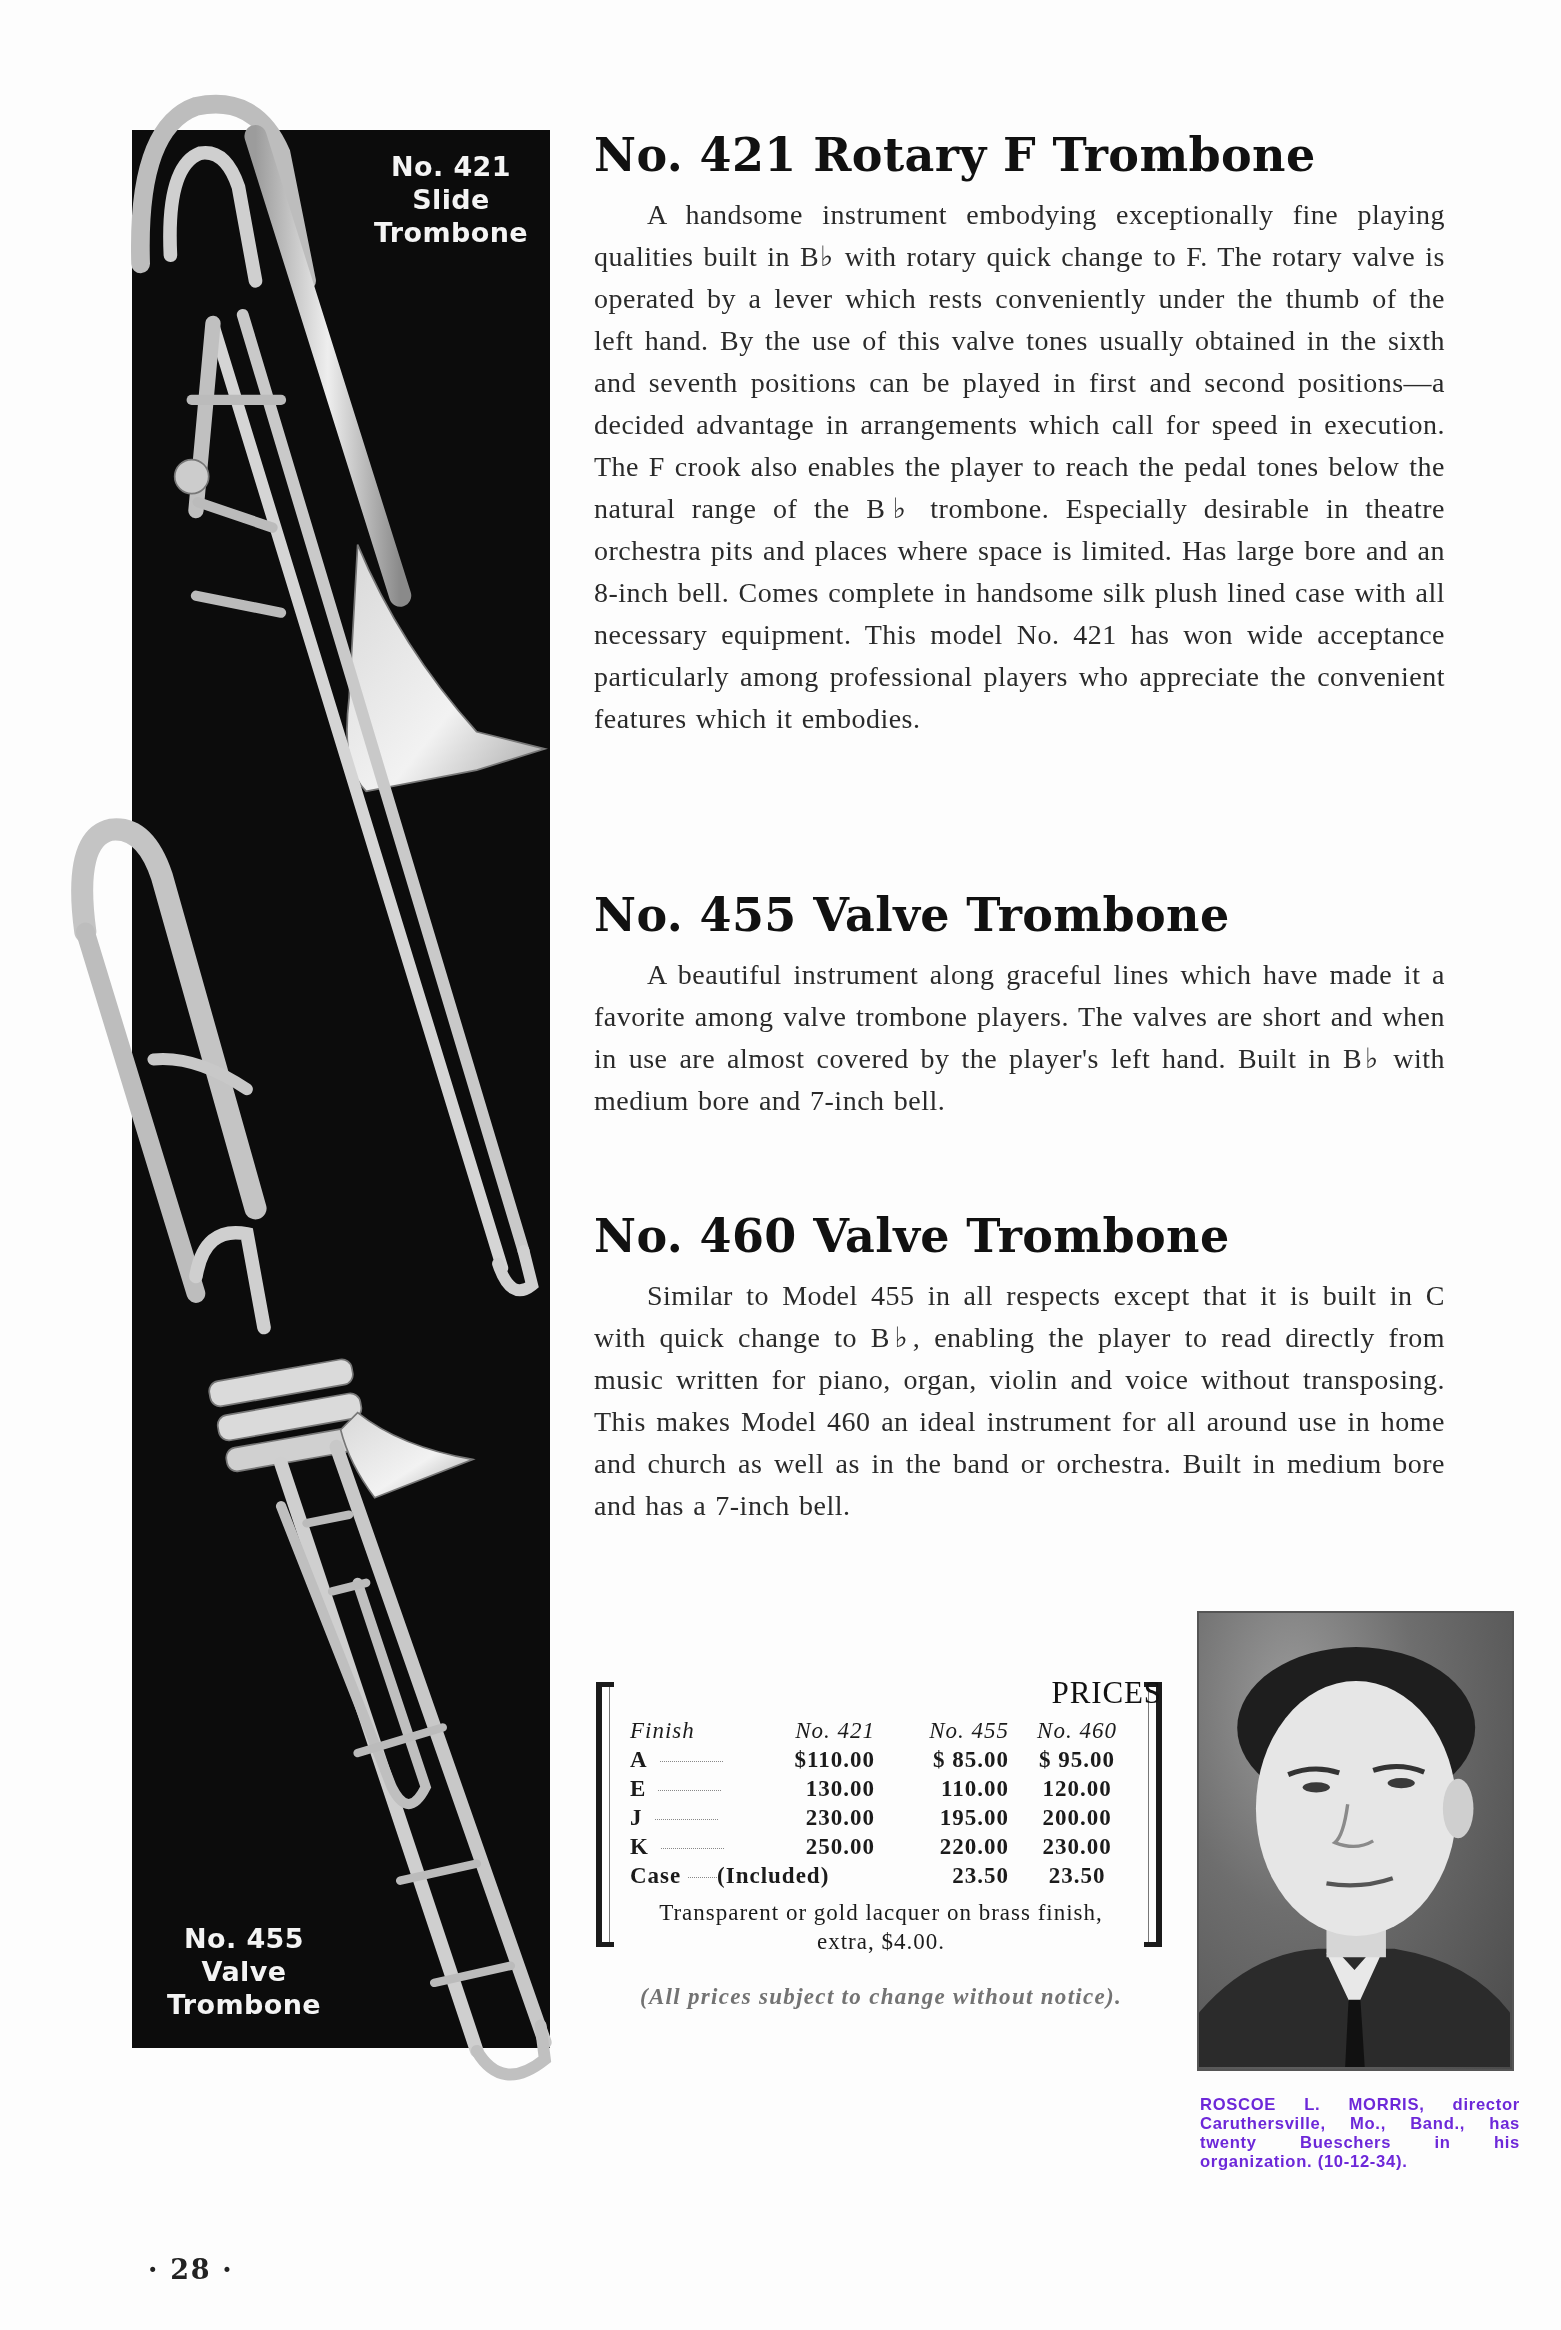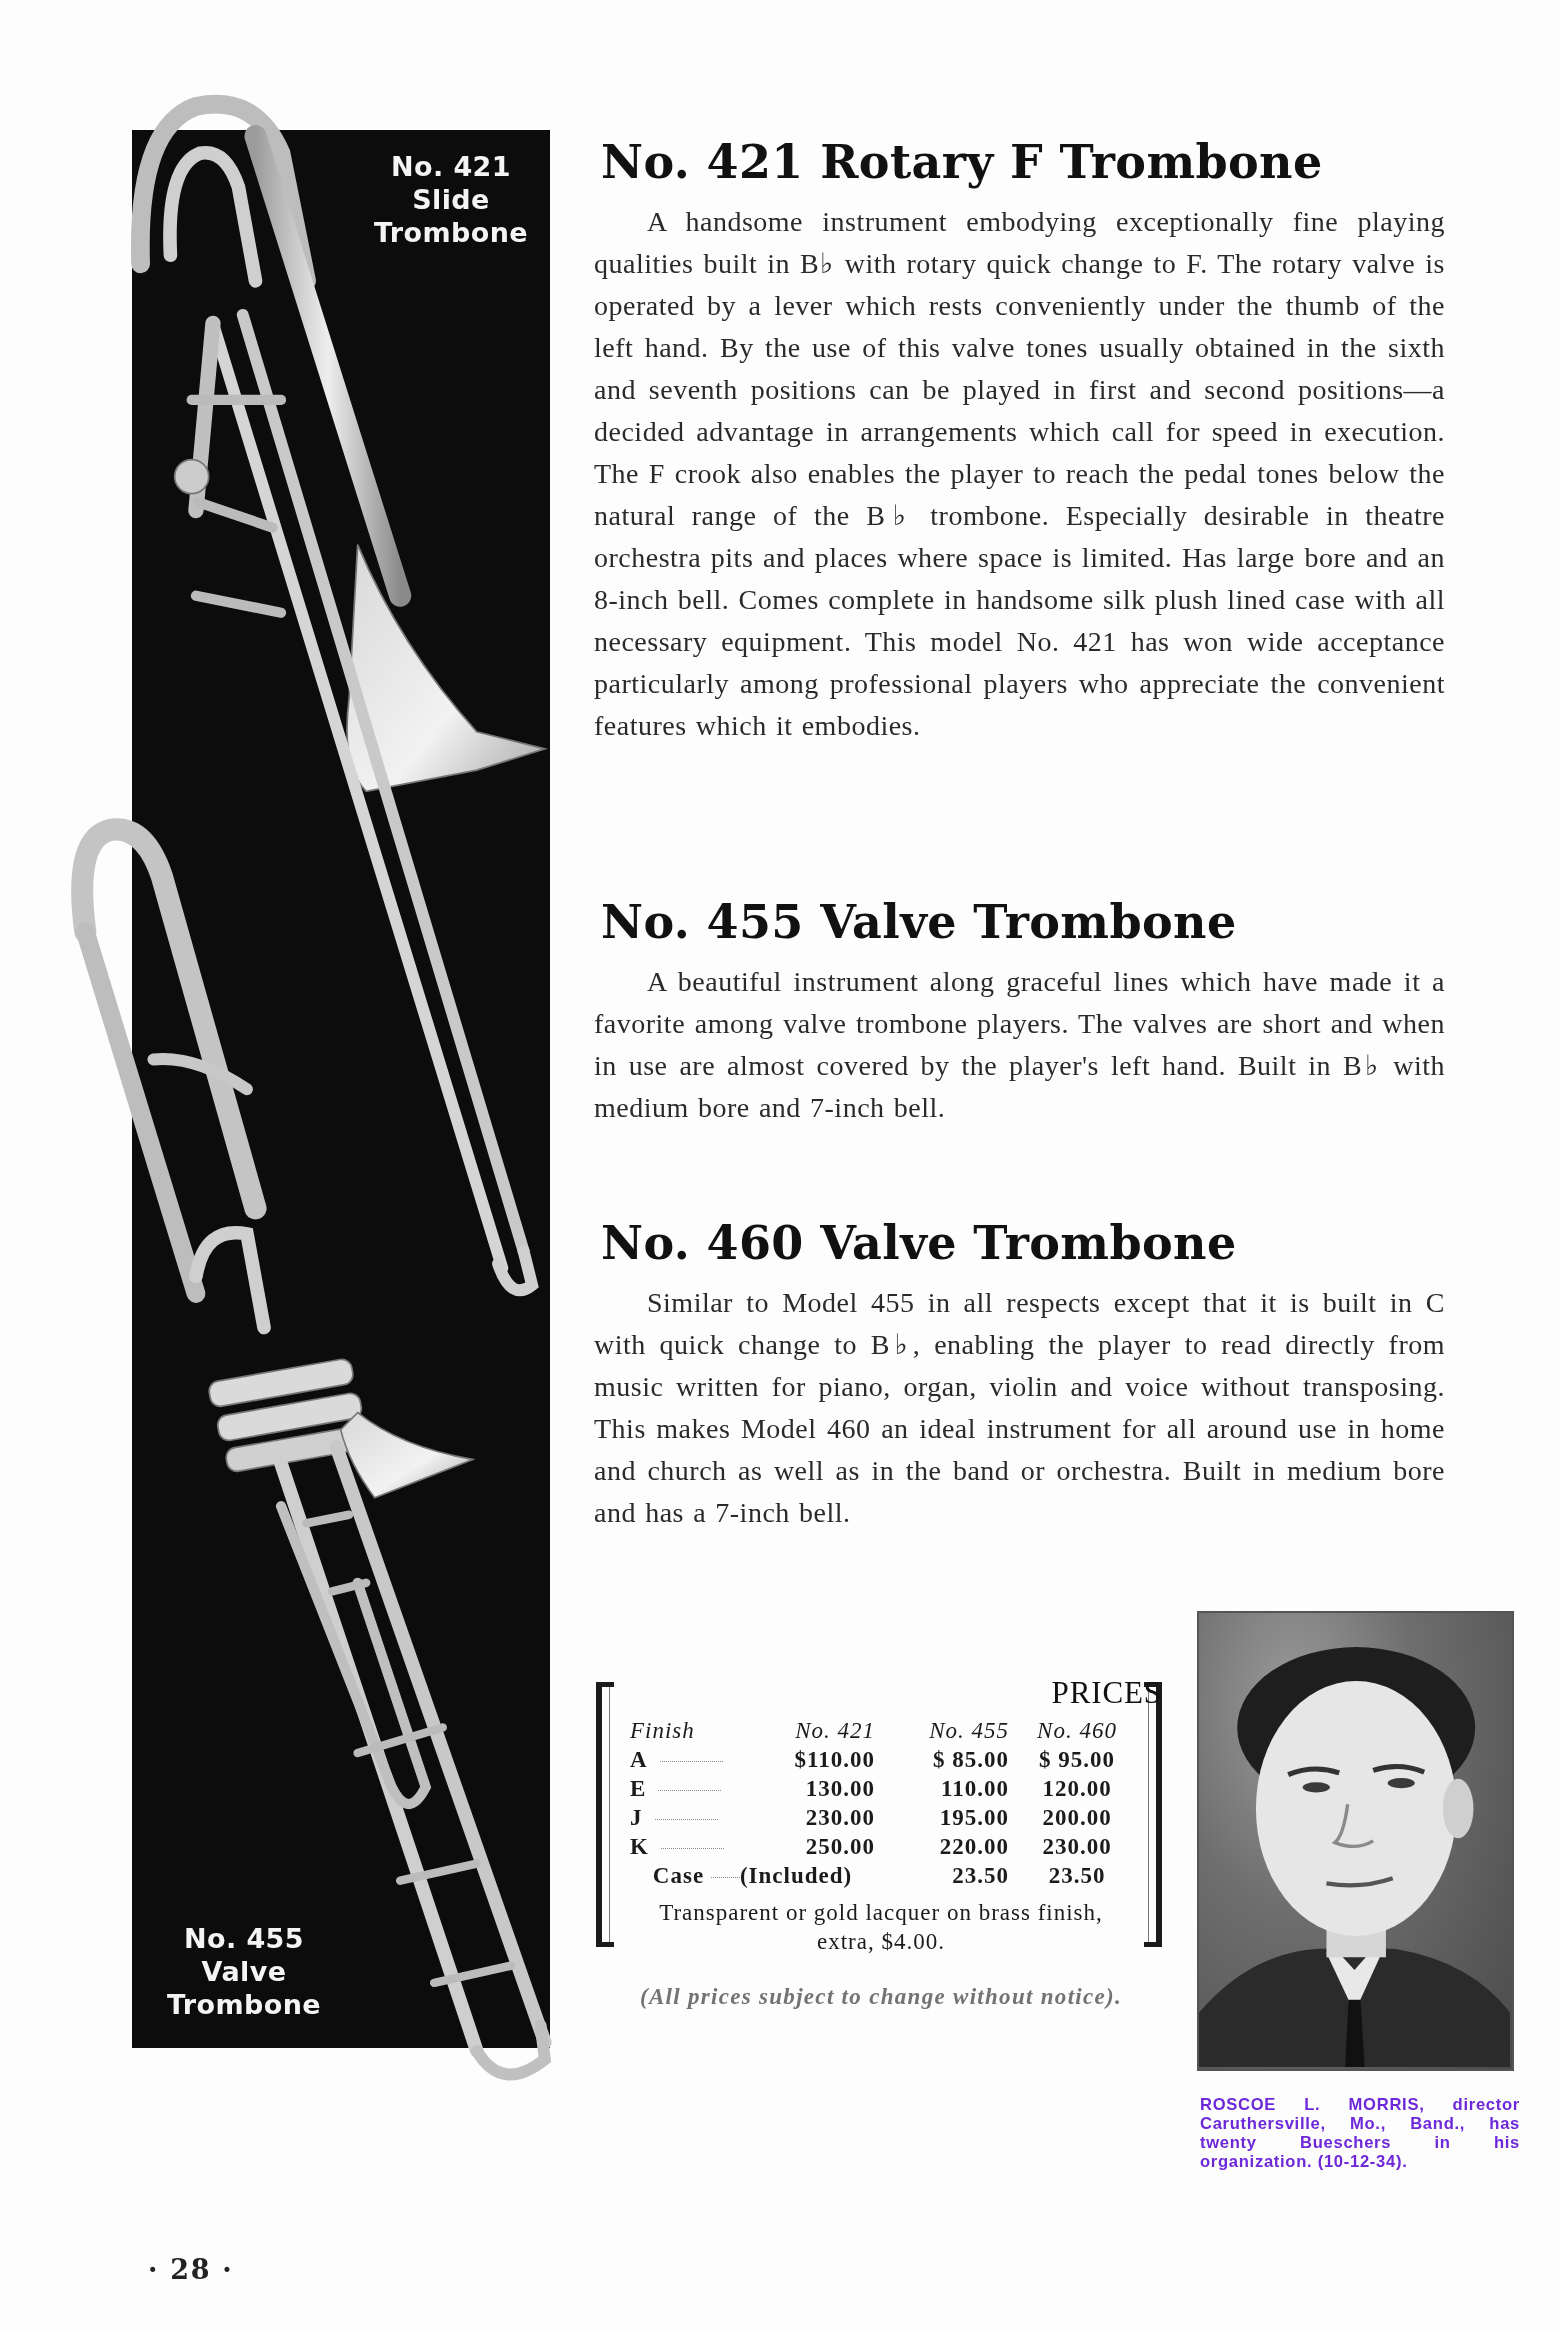--- a/index.html
+++ b/index.html
@@ -20,21 +20,21 @@
     font-size: 27px; line-height: 33px; letter-spacing: 0.4px;
   }
   .caption div { white-space: nowrap; }
   .cap-421 { left: 366px; top: 150px; width: 170px; }
   .cap-455 { left: 163px; top: 1922px; width: 162px; }
 
   
   .section { position: absolute; left: 594px; width: 851px; }
   .heading {
     font-family: "DejaVu Serif", serif; font-weight: bold;
-    font-size: 46px; line-height: 54px; margin: 7px; color: #111;
+    font-size: 46px; line-height: 54px; margin: 0; color: #111;
     letter-spacing: 0.4px;
   }
   .para {
     font-family: "Liberation Serif", serif; font-size: 28px; line-height: 42px;
     color: #2a2a2a; text-align: justify; text-indent: 53px; margin: 12px 0 0 0;
     letter-spacing: 0.5px; word-spacing: 1.7px;
   }
   .s421 { top: 128px; }
   .s455 { top: 888px; }
   .s460 { top: 1209px; }
@@ -218,21 +218,21 @@
         <td class="c455">195.00</td>
         <td class="c460">200.00</td>
       </tr>
       <tr>
         <td class="label"><span>K</span><span class="dots"></span></td>
         <td class="c421">250.00</td>
         <td class="c455">220.00</td>
         <td class="c460">230.00</td>
       </tr>
       <tr>
-        <td class="label" colspan="2" style="text-align:center"><span>Case</span><span class="dots short"></span><span>(Included)</span></td>
+        <td class="label" colspan="2" style="text-align:left"><span>Case</span><span class="dots short"></span><span>(Included)</span></td>
         <td class="c455">23.50</td>
         <td class="c460">23.50</td>
       </tr>
     </tbody>
   </table>
   <div class="lacquer">Transparent or gold lacquer on brass finish, extra, $4.00.</div>
 </div>
 
 <div class="subject">(All prices subject to change without notice).</div>
 

